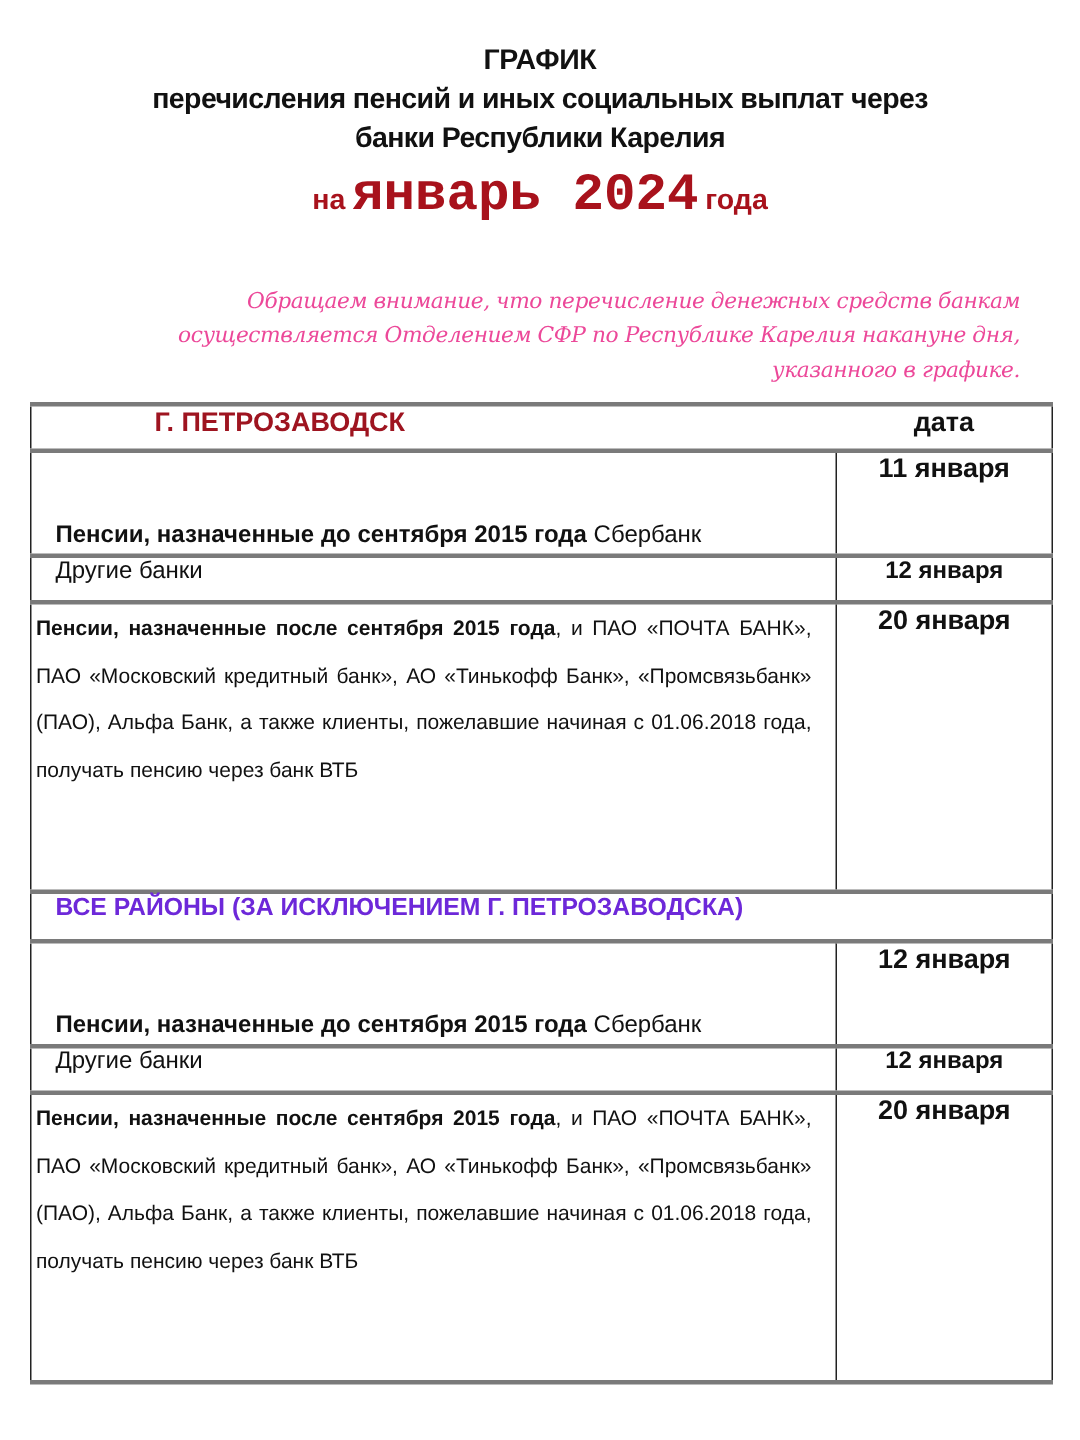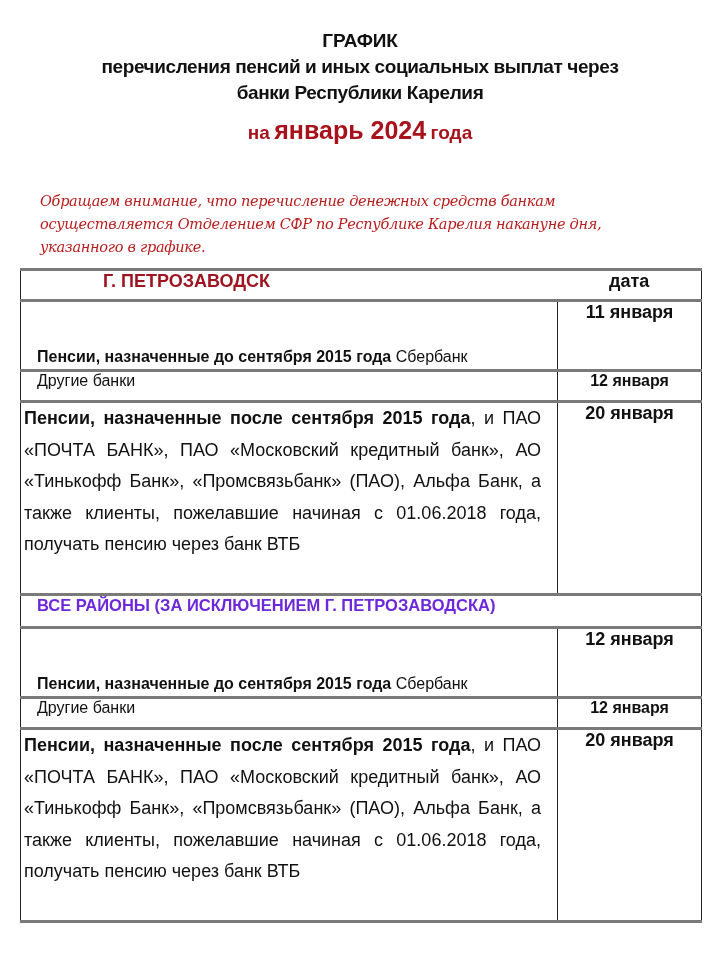--- a/index.html
+++ b/index.html
@@ -3,42 +3,42 @@
 <meta charset="utf-8">
 <style>
   html, body { margin: 0; padding: 0; background: #ffffff; }
   body { width: 720px; height: 960px; position: relative; overflow: hidden;
          font-family: "Liberation Sans", sans-serif; color: #111; }
   .title-block { position: absolute; left: 0; top: 28px; width: 720px; text-align: center; }
   .t1 { font-size: 19px; font-weight: bold; line-height: 26px; letter-spacing: -0.2px; }
   .t2 { font-size: 19px; font-weight: bold; line-height: 26px; letter-spacing: -0.4px; }
   .t3 { margin-top: 6px; line-height: 36px; color: #a8121c; font-weight: bold; }
   .t3 .small { font-size: 19px; margin-top: 48px; }
-  .t3 .big { font-size: 25px; }
-  .notice { position: absolute; left: 40px; top: 190px; width: 640px; text-align: left;
+  .t3 .big { font-size: 35px; font-family: Liberation Mono, monospace; }
+  .notice { position: absolute; left: 40px; top: 190px; width: 640px; text-align: right;
             font-family: "DejaVu Serif", serif; font-style: italic; font-size: 14.5px;
-            line-height: 23px; color: #b91c1c; letter-spacing: -0.3px; }
+            line-height: 23px; color: #ec4899; letter-spacing: -0.3px; }
   table.sched { position: absolute; left: 20px; top: 268px; width: 681px;
                 border-collapse: collapse; table-layout: fixed; }
   table.sched td { border-top: 3px solid #7a7a7a; border-bottom: 3px solid #7a7a7a;
                    border-left: 1px solid #222; border-right: 1px solid #222;
                    padding: 0 16px; vertical-align: top; }
   col.c1 { width: 537px; } col.c2 { width: 144px; }
   .hdr td { height: 28px; vertical-align: middle; font-weight: bold; font-size: 18px; }
   .hdr .city { color: #9e1420; padding-left: 82px; }
   .hdr .date-h { text-align: center; }
   .hdr td.city { border-right: none; }
   .hdr td.date-h { border-left: none; }
   .row-a td { height: 64px; }
   .row-a .desc { vertical-align: bottom; padding-bottom: 3px; font-size: 16px; }
   .date { text-align: center; font-weight: bold; font-size: 18px; padding-top: 4px; }
   .row-b td { height: 28px; vertical-align: middle; font-size: 16px; }
   .row-b .date { padding-top: 0; }
   .row-c td { height: 190px; }
-  .row-c .desc { font-size: 18px; line-height: 31.6px; text-align: justify; padding-top: 0; padding-left: 3px; }
+  .row-c .desc { font-size: 14px; line-height: 31.6px; text-align: justify; padding-top: 0; padding-left: 3px; }
   .section td { height: 30px; vertical-align: middle; color: #6d28d9; font-weight: bold; font-size: 16.5px;
                 padding-left: 36px; }
   .b { font-weight: bold; }
 </style>
 </head>
 <body>
 
 <div class="title-block">
   <div class="t1">ГРАФИК</div>
   <div class="t2">перечисления пенсий и иных социальных выплат через</div>

